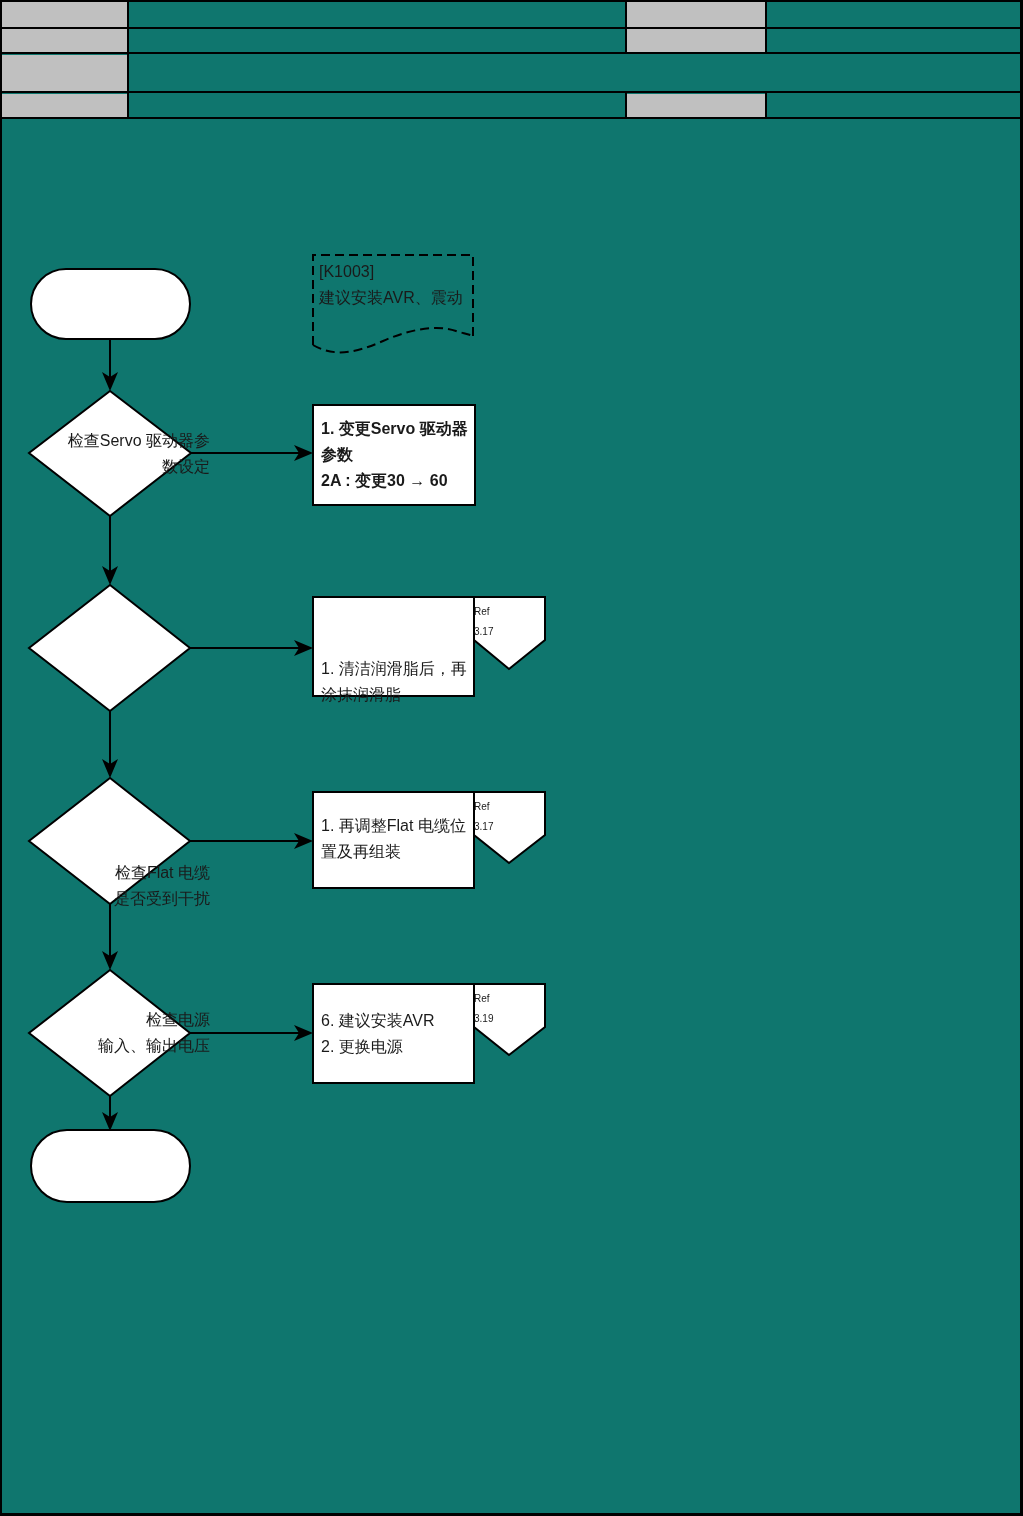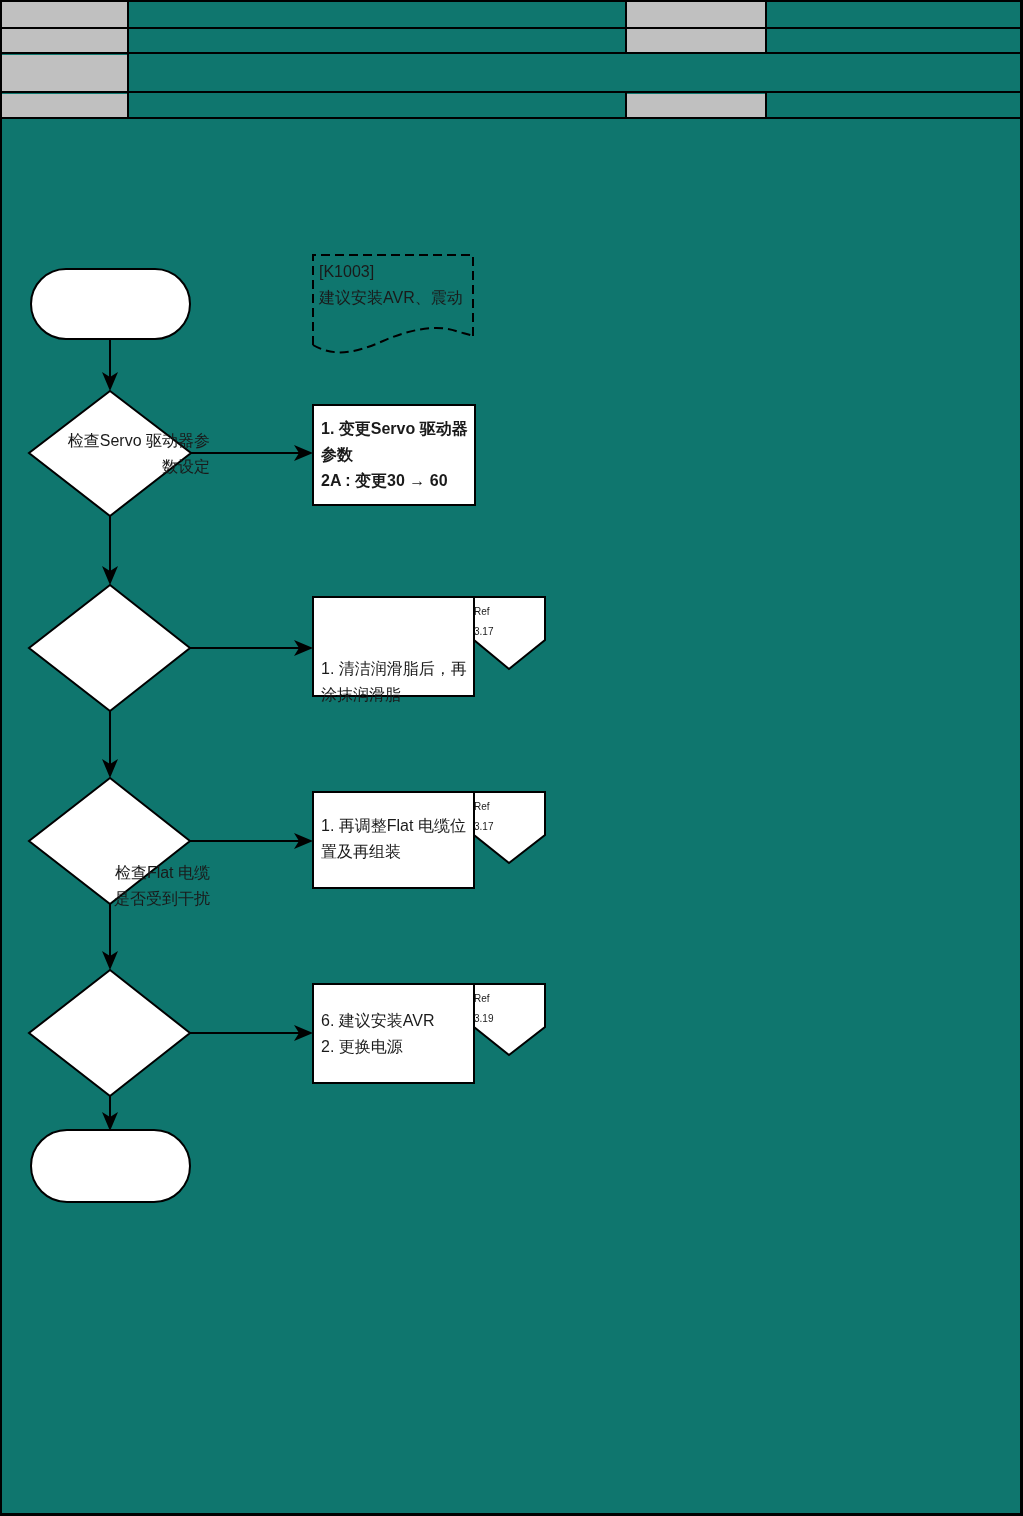--- a/index.html
+++ b/index.html
@@ -120,17 +120,19 @@
   <div class="flow-text ref-text" style="left:474px;top:602px;width:71px;">Ref
 3.17</div>
 
   <div class="flow-text center" style="left:10px;top:815px;width:200px;margin-top:45px;">检查Flat 电缆
 是否受到干扰</div>
   <div class="flow-text" style="left:321px;top:813px;">1. 再调整Flat 电缆位
 置及再组装</div>
   <div class="flow-text ref-text" style="left:474px;top:797px;width:71px;">Ref
 3.17</div>
 
+  <div class="flow-text center" style="left:10px;top:1007px;width:200px;">检查电源
+输入、输出电压</div>
   <div class="flow-text" style="left:321px;top:1008px;">6. 建议安装AVR
 2. 更换电源</div>
   <div class="flow-text ref-text" style="left:474px;top:989px;width:71px;">Ref
 3.19</div>
 </div>
 
 </body></html>

